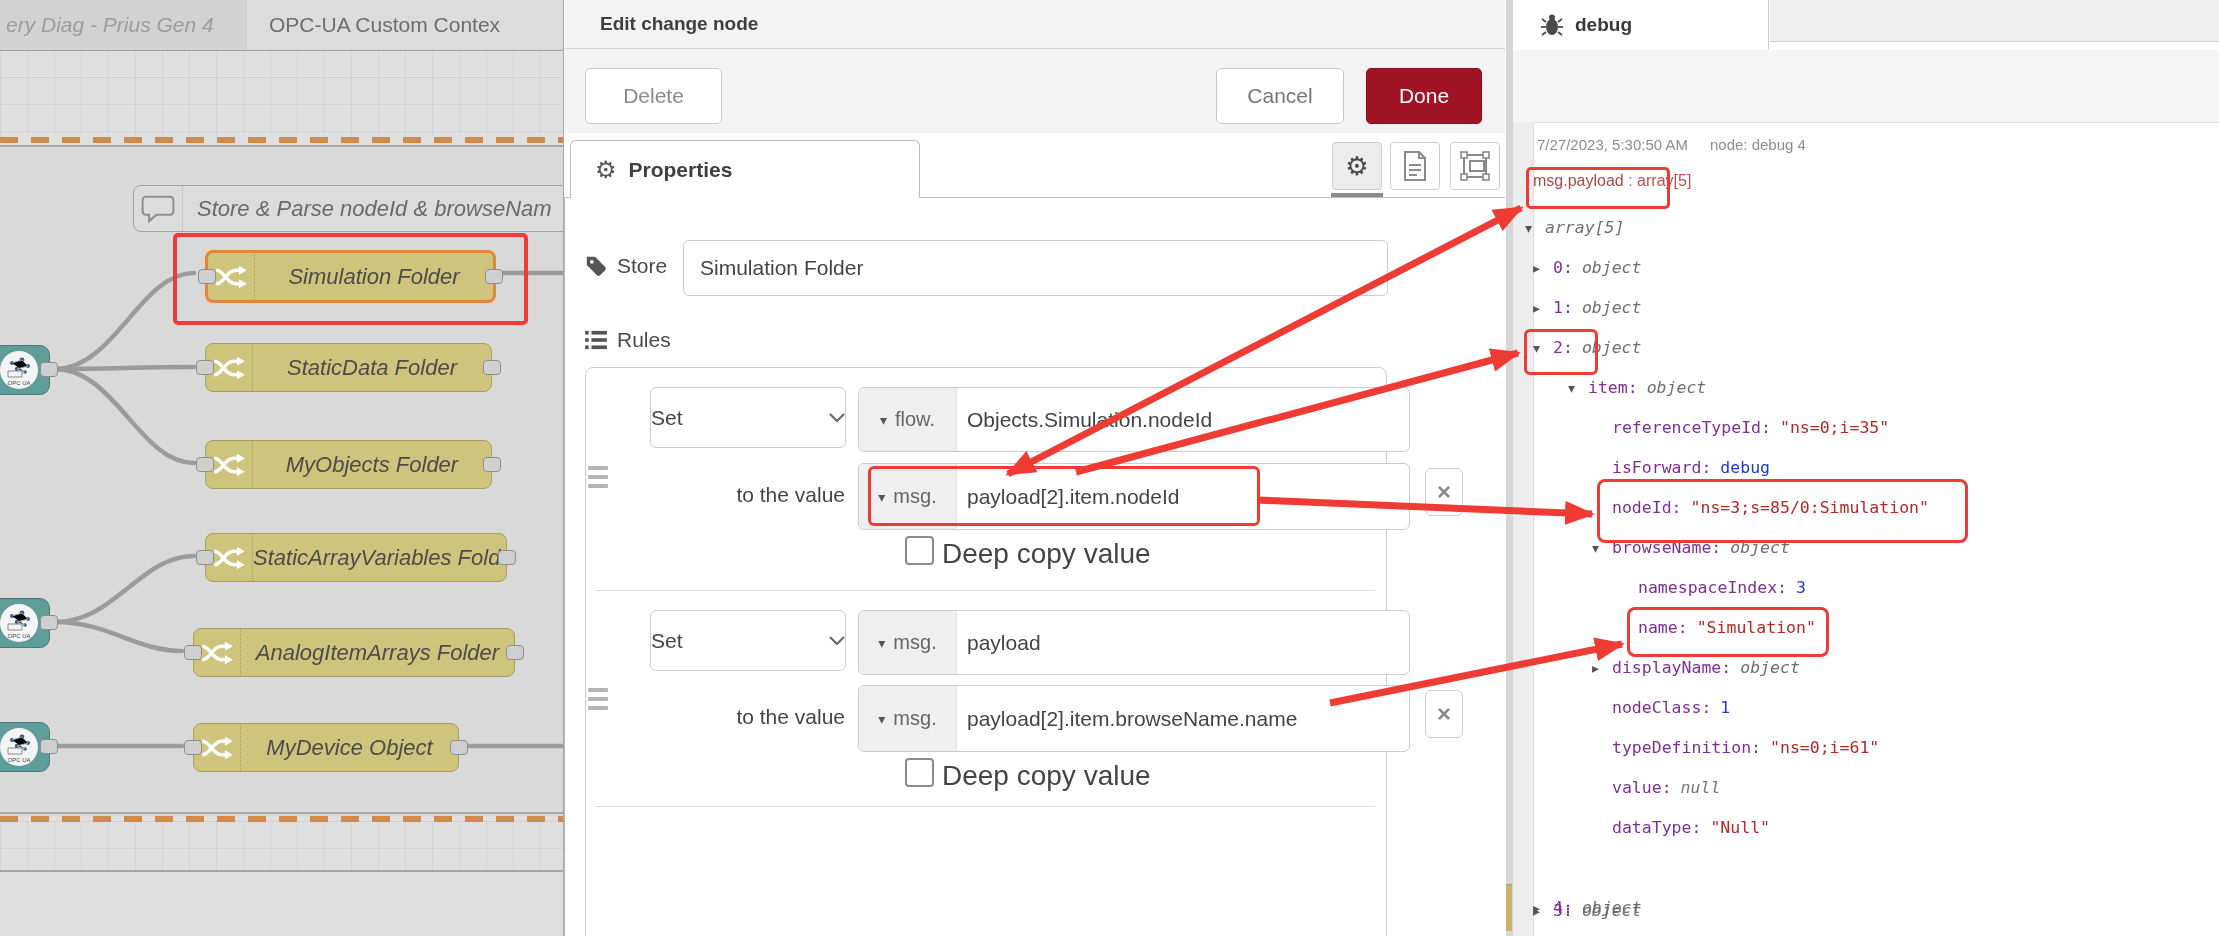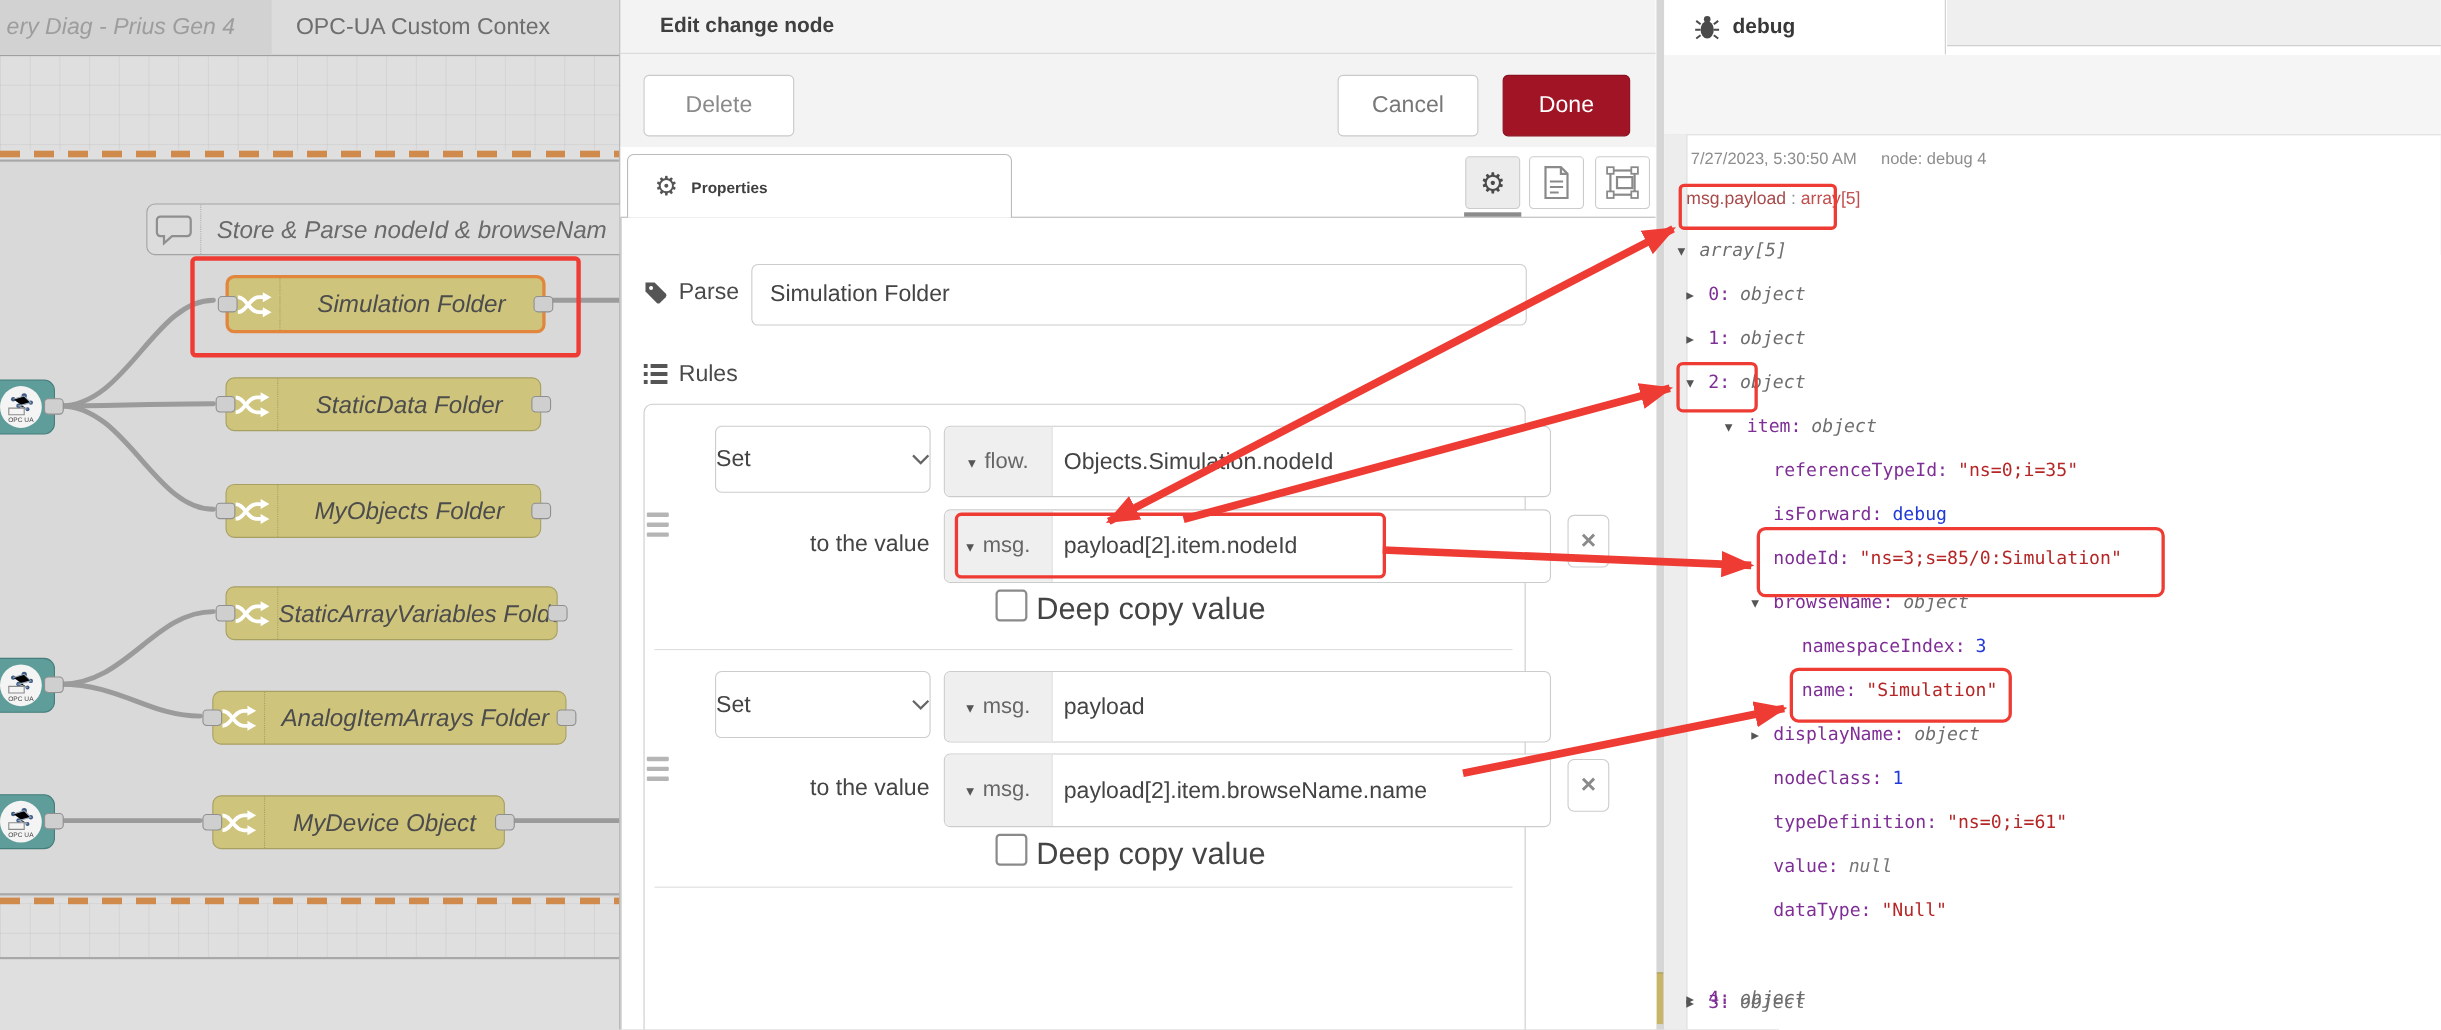--- a/index.html
+++ b/index.html
@@ -48,21 +48,21 @@
   #dlg-title{left:600px;top:13px;font-size:19px;font-weight:bold;color:#3f3f3f;}
   #dlg-toolbar{left:564px;top:49px;width:941px;height:84px;background:#f3f3f3;border-bottom:1px solid #cfcfcf;}
   .btn{position:absolute;height:54px;border-radius:5px;font-size:21px;display:flex;align-items:center;justify-content:center;cursor:pointer;}
   #btn-delete{left:585px;top:68px;width:135px;background:#fff;border:1px solid #c9c9c9;color:#8a8a8a;}
   #btn-cancel{left:1216px;top:68px;width:126px;background:#fff;border:1px solid #c9c9c9;color:#777;}
   #btn-done{left:1366px;top:68px;width:114px;background:#a01425;border:1px solid #8a1020;color:#fff;}
   #tabstrip{left:564px;top:133px;width:941px;height:65px;background:#fff;}
   #tabstrip .baseline{position:absolute;left:0;bottom:0;width:941px;height:1px;background:#bbb;}
   #tab-props{position:absolute;left:6px;top:7px;width:350px;height:58px;background:#fff;border:1px solid #bbb;border-bottom:none;border-radius:6px 6px 0 0;display:flex;align-items:center;gap:12px;padding-left:24px;box-sizing:border-box;}
   #tab-props .gear{font-size:24px;color:#555;}
-  #tab-props .tlabel{font-size:14px;font-weight:bold;color:#3f3f3f;}
+  #tab-props .tlabel{font-size:21px;font-weight:bold;color:#3f3f3f;}
   .iconbtn{position:absolute;top:9px;width:48px;height:46px;background:#fff;border:1px solid #ccc;border-radius:4px;display:flex;align-items:center;justify-content:center;}
   #ib-gear{left:768px;background:#ececec;}
   #ib-gear::after{content:"";position:absolute;left:-2px;right:-2px;bottom:-8px;height:4px;background:#8c8c8c;}
   #ib-gear .gear{font-size:26px;color:#4a4a4a;}
   #ib-doc{left:826px;}
   #ib-app{left:886px;}
 
   .fieldlabel{position:absolute;font-size:21px;color:#4a4a4a;display:flex;align-items:center;gap:10px;}
   #name-input{left:683px;top:240px;width:705px;height:56px;border:1px solid #ccc;border-radius:6px;font-size:21px;color:#444;padding:0 16px;box-sizing:border-box;font-family:"Liberation Sans",sans-serif;}
   #rulesbox{left:585px;top:367px;width:800px;height:575px;border:1px solid #ccc;border-radius:8px;}
@@ -353,21 +353,21 @@
         </g>
       </svg>
   </div>
 </div>
 
 <div class="fieldlabel abs" style="left:585px;top:254px;">
   <svg width="22" height="22" viewBox="0 0 24 24">
       <path d="M2 2 h9 l11 11 a2.5 2.5 0 0 1 0 3.5 l-5.5 5.5 a2.5 2.5 0 0 1 -3.5 0 L2 11z" fill="#555"></path>
       <circle cx="7.5" cy="7.5" r="2" fill="#fff"></circle>
     </svg>
-  <span>Parse</span>
+  <span>Store</span>
 </div>
 <input id="name-input" class="abs" value="Simulation Folder" style="">
 
 <div class="fieldlabel abs" style="left:585px;top:328px;">
   <svg width="22" height="20" viewBox="0 0 24 22">
       <g fill="#555">
         <rect x="0" y="1" width="4" height="4"></rect>
         <rect x="7" y="1" width="17" height="4"></rect>
         <rect x="0" y="9" width="4" height="4"></rect>
         <rect x="7" y="9" width="17" height="4"></rect>

